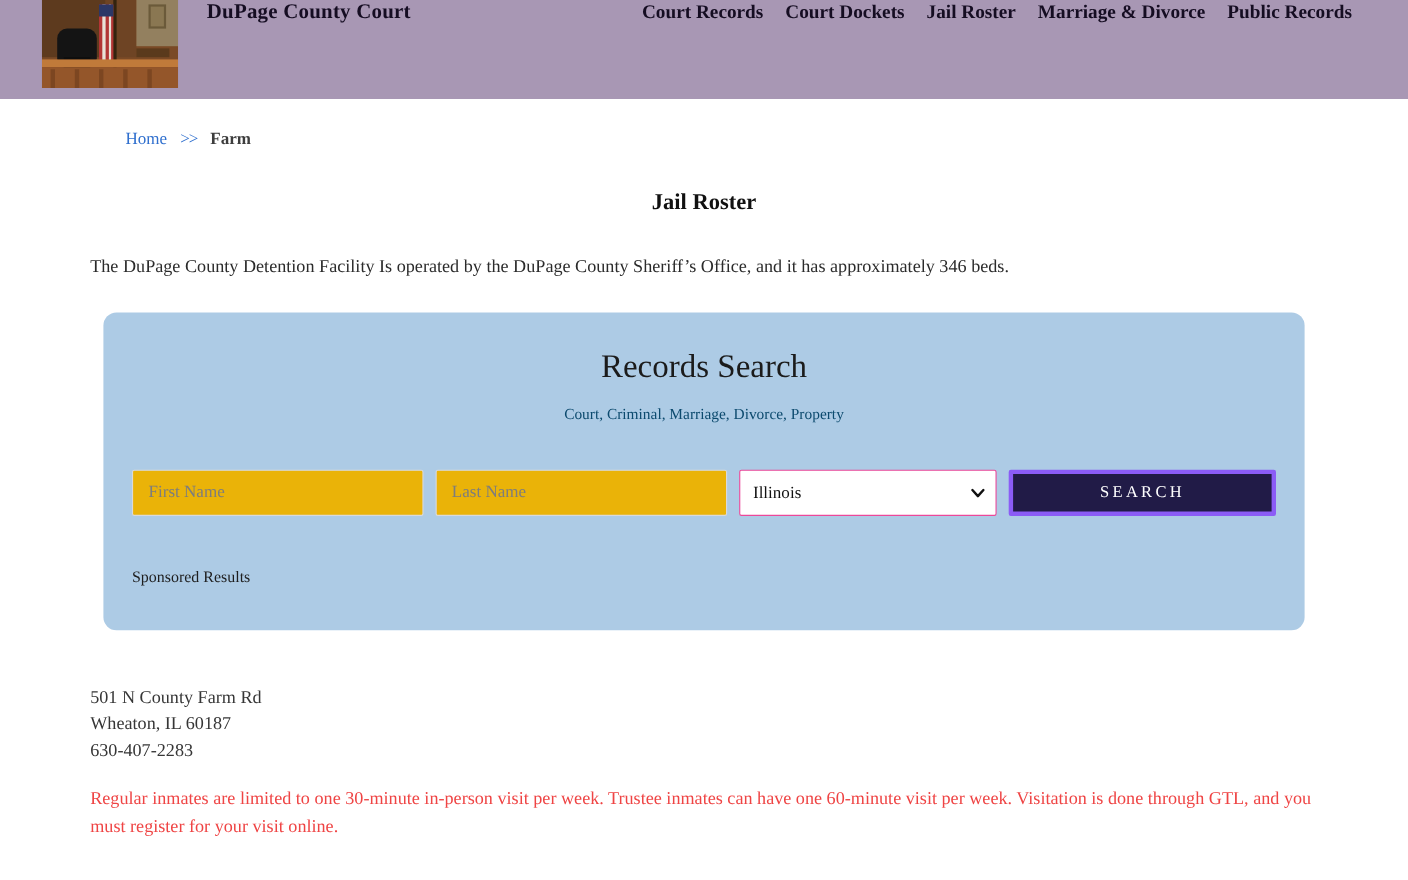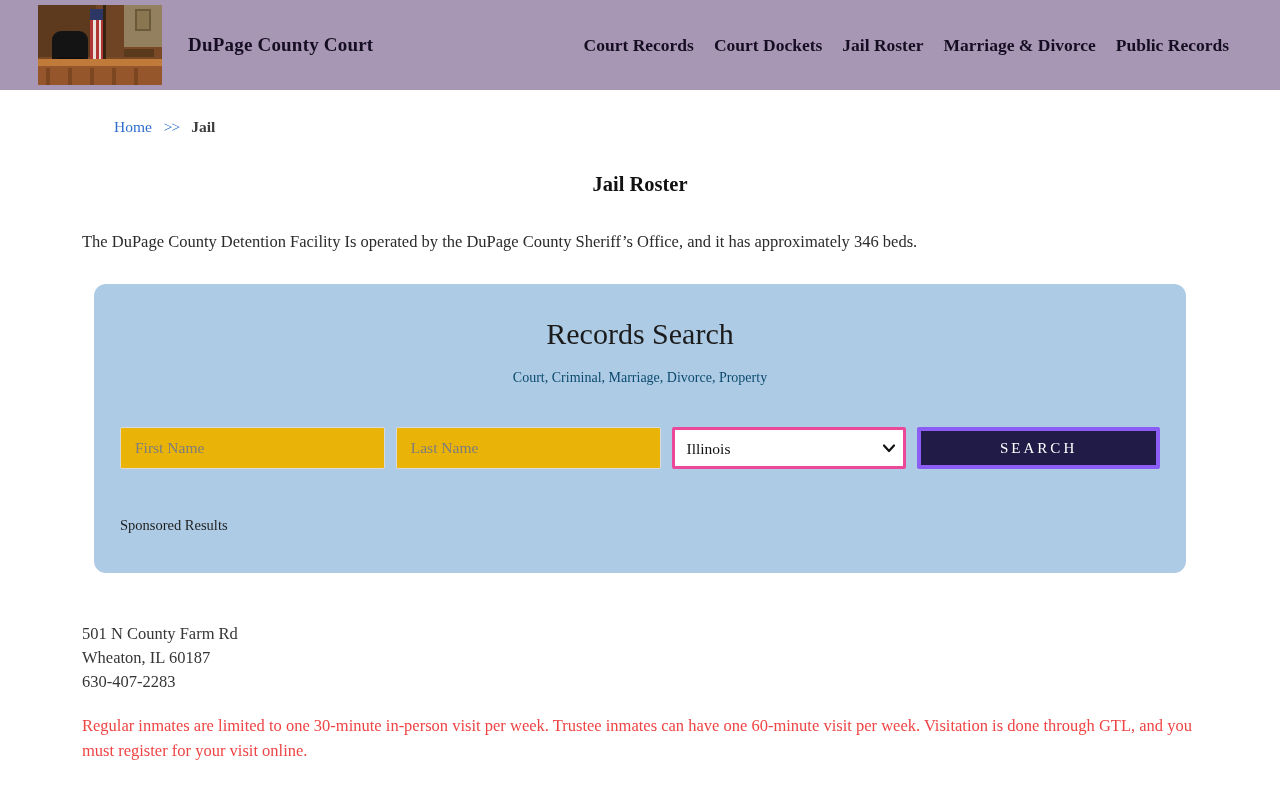--- a/index.html
+++ b/index.html
@@ -8,21 +8,21 @@
     font-family: "Liberation Serif", "DejaVu Serif", serif;
     background: #ffffff;
     color: #2e2e2e;
   }
 
   
   .site-header {
     height: 90px;
     background: #a897b4;
     display: flex;
-    align-items: center;
+    align-items: flex-start;
     padding: 0 51px 0 38px;
   }
   .logo-box {
     width: 124px; height: 80px;
     flex: 0 0 auto;
     overflow: hidden;
   }
   .site-title {
     margin-left: 26px;
     font-size: 19px;
@@ -114,21 +114,21 @@
     font-family: "Liberation Serif", "DejaVu Serif", serif;
     font-size: 15.5px;
     color: #333333;
     border-radius: 2px;
     outline: none;
   }
   .text-field::placeholder { color: #7d7d7d; opacity: 1; }
   .select-wrap { position: relative; }
   .state-select {
     width: 100%; height: 42px;
-    border: 3px solid #ec4899;
+    border: 1px solid #ec4899;
     border-radius: 2px;
     background: #ffffff;
     padding: 0 30px 0 12px;
     font-family: "Liberation Serif", "DejaVu Serif", serif;
     font-size: 15.5px;
     color: #111111;
     -webkit-appearance: none;
     appearance: none;
     outline: none;
     cursor: pointer;
@@ -207,21 +207,21 @@
     <a>Marriage &amp; Divorce</a>
     <a>Public Records</a>
   </nav>
 </header>
 
 <main class="content">
 
   <div class="breadcrumb">
     <a class="bc-home">Home</a>
     <span class="bc-sep">&gt;&gt;</span>
-    <span class="bc-current">Jail</span>
+    <span class="bc-current">Farm</span>
   </div>
 
   <h1 class="page-title">Jail Roster</h1>
 
   <p class="intro">The DuPage County Detention Facility Is operated by the DuPage County Sheriff’s Office, and it has approximately 346 beds.</p>
 
   <section class="search-panel">
     <h2 class="search-title">Records Search</h2>
     <div class="search-subtitle">Court, Criminal, Marriage, Divorce, Property</div>
 

